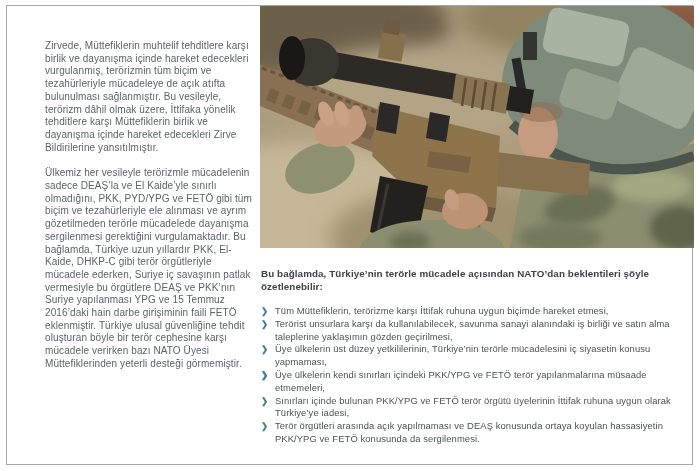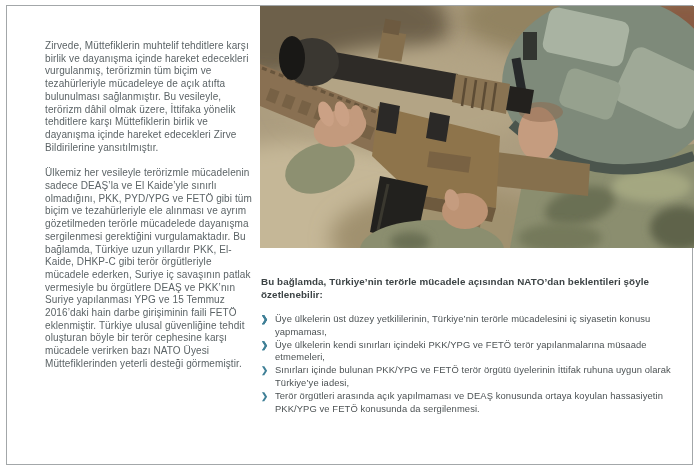--- a/index.html
+++ b/index.html
@@ -14,21 +14,21 @@
   .photo{
     position:absolute;left:260px;top:6px;width:434px;height:242px;overflow:hidden;
     filter:blur(.4px) saturate(.95);
   }
   .photo svg{display:block;}
   .left-col{
     position:absolute;left:45px;top:40px;width:212px;
     color:#5b6366;font-size:10px;line-height:12.7px;letter-spacing:.1px;
   }
   .left-col p{margin:0 0 13px 0;}
-  .main-block{position:absolute;left:261px;top:275px;width:414px;}
+  .main-block{position:absolute;left:261px;top:267px;width:414px;}
   .main-heading{
     margin:0 0 12px 0;font-weight:bold;color:#3c4345;
     font-size:9.8px;line-height:13px;letter-spacing:.1px;
   }
   ul.bullets{list-style:none;margin:0;padding:0;}
   ul.bullets li{
     position:relative;padding-left:14px;margin:0;
     color:#4c5254;font-size:9.4px;line-height:12.8px;letter-spacing:.1px;
   }
   ul.bullets .marker{
@@ -127,24 +127,26 @@
     <p>Zirvede, Müttefiklerin muhtelif tehditlere karşı birlik ve dayanışma içinde hareket edecekleri vurgulanmış, terörizmin tüm biçim ve tezahürleriyle mücadeleye de açık atıfta bulunulması sağlanmıştır. Bu vesileyle, terörizm dâhil olmak üzere, İttifaka yönelik tehditlere karşı Müttefiklerin birlik ve dayanışma içinde hareket edecekleri Zirve Bildirilerine yansıtılmıştır.</p>
     <p>Ülkemiz her vesileyle terörizmle mücadelenin sadece DEAŞ’la ve El Kaide’yle sınırlı olmadığını, PKK, PYD/YPG ve FETÖ gibi tüm biçim ve tezahürleriyle ele alınması ve ayrım gözetilmeden terörle mücadelede dayanışma sergilenmesi gerektiğini vurgulamaktadır. Bu bağlamda, Türkiye uzun yıllardır PKK, El-Kaide, DHKP-C gibi terör örgütleriyle mücadele ederken, Suriye iç savaşının patlak vermesiyle bu örgütlere DEAŞ ve PKK’nın Suriye yapılanması YPG ve 15 Temmuz 2016’daki hain darbe girişiminin faili FETÖ eklenmiştir. Türkiye ulusal güvenliğine tehdit oluşturan böyle bir terör cephesine karşı mücadele verirken bazı NATO Üyesi Müttefiklerinden yeterli desteği görmemiştir.</p>
   </div>
 
   <div class="main-block">
     <p class="main-heading">Bu bağlamda, Türkiye’nin terörle mücadele açısından NATO’dan beklentileri şöyle özetlenebilir:</p>
     <ul class="bullets">
 
         <li>
           <span class="marker" style="color: rgb(62, 127, 150);">❯</span>
+          <span>Tüm Müttefiklerin, terörizme karşı İttifak ruhuna uygun biçimde hareket etmesi,</span>
         </li>
 
         <li>
           <span class="marker" style="color: rgb(62, 127, 150);">❯</span>
+          <span>Terörist unsurlara karşı da kullanılabilecek, savunma sanayi alanındaki iş birliği ve satın alma taleplerine yaklaşımın gözden geçirilmesi,</span>
         </li>
 
         <li>
           <span class="marker" style="color: rgb(62, 127, 150);">❯</span>
           <span>Üye ülkelerin üst düzey yetkililerinin, Türkiye’nin terörle mücadelesini iç siyasetin konusu yapmaması,</span>
         </li>
 
         <li>
           <span class="marker" style="color: rgb(62, 127, 150);">❯</span>
         </li>

